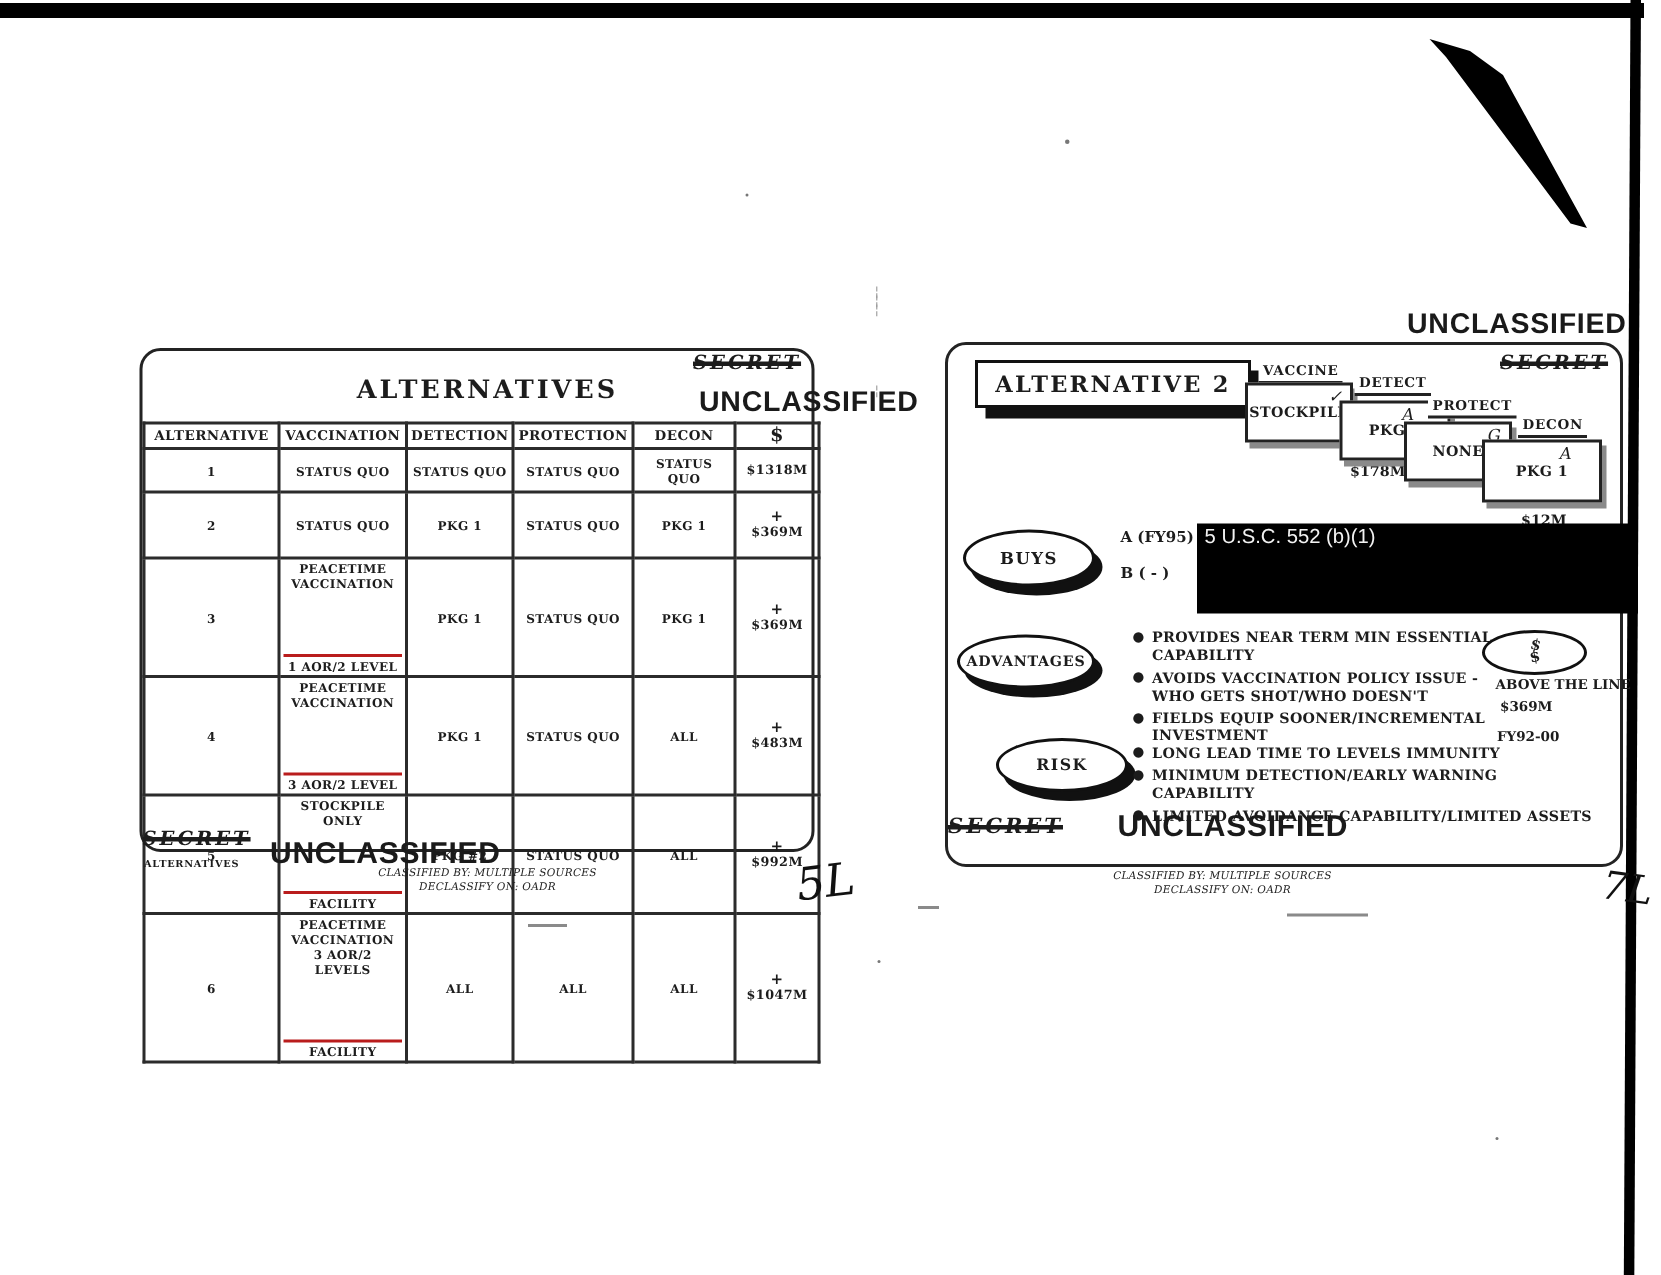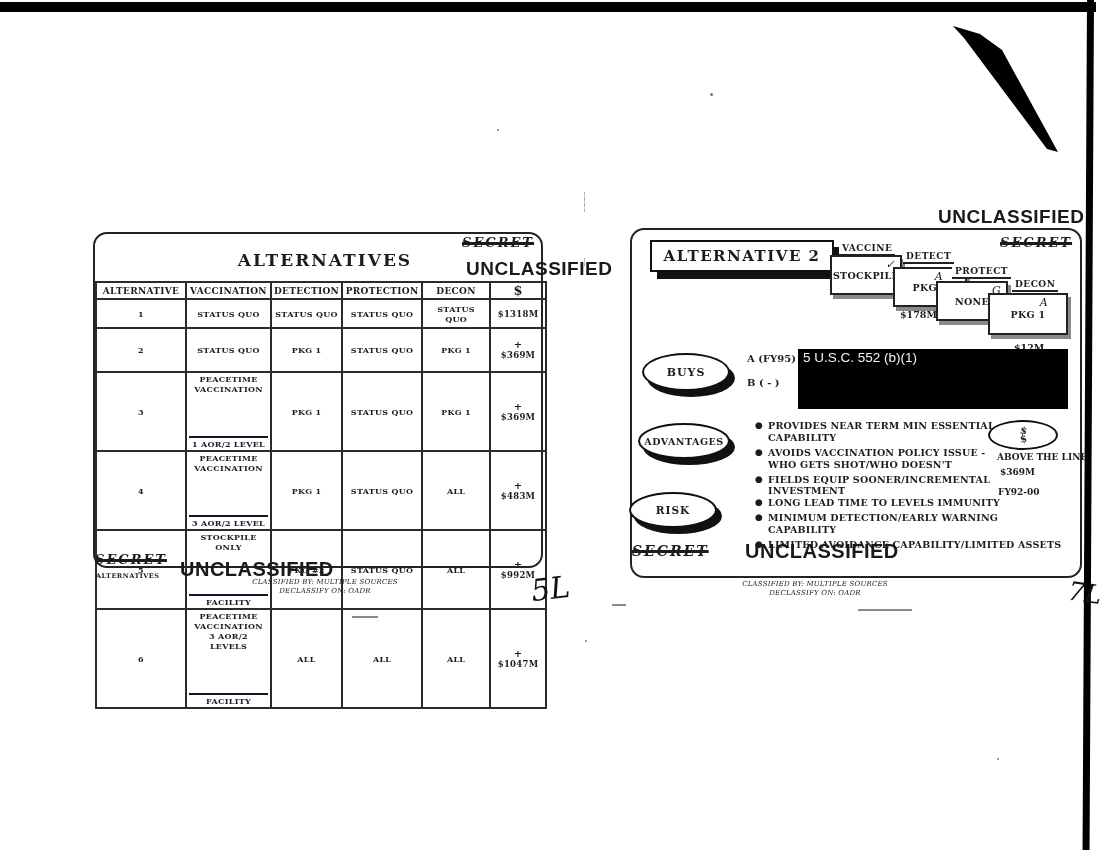--- a/index.html
+++ b/index.html
@@ -43,21 +43,21 @@
   #alt-table td, #alt-table th {
     border:2px solid #2b2b2b; text-align:center; vertical-align:middle;
     font-family:"DejaVu Serif", serif; font-weight:bold; color:#1c1c1c;
     font-size:8px; letter-spacing:0.3px; padding:0 2px;
   }
   #alt-table th { font-size:9px; }
   #alt-table .dollar-head { font-size:13px; }
   td.splitcell { padding:0; }
   .splitwrap { display:flex; flex-direction:column; height:100%; width:100%;gap:41px; }
   .splitwrap .v1 { flex:1.5; display:flex; align-items:center; justify-content:center; padding:1px 2px; }
-  .splitwrap .v2 { flex:1; display:flex; align-items:center; justify-content:center; border-top:2px solid #0f172a; padding:1px 2px; }
+  .splitwrap .v2 { flex:1; display:flex; align-items:center; justify-content:center; border-top:2px solid #b91c1c; padding:1px 2px; }
   .cost-plus { font-size:10px; line-height:10px; }
   .cost-amt { font-size:8.5px; }
   
   #alt2-titlebox {
     position:absolute; left:650px; top:240px; width:184px; height:32px;
     border:2px solid #111; background:#fff; box-shadow:7px 7px 0 #111;
     display:flex; align-items:center; justify-content:center;
     font-size:15px; letter-spacing:1.5px;
   }
   .cascade-label {
@@ -76,21 +76,21 @@
   .cascade-cost { position:absolute; font-size:9.5px; font-weight:bold; white-space:nowrap; }
   .oval {
     position:absolute; border:2px solid #111; border-radius:50%; background:#fff;
     box-shadow:5px 6px 0 #111; display:flex; align-items:center; justify-content:center;
     font-weight:bold; font-family:"DejaVu Serif", serif; letter-spacing:1px;
   }
   .bullets { position:absolute; }
   .bullet { display:flex; gap:5px; font-size:9.5px; font-weight:bold; line-height:1.25; letter-spacing:0.2px; margin-bottom:3px; }
   .bullet .dot { font-size:9px; }
   #redaction {
-    position:absolute; left:798px; top:349px; width:270px; height:60px; background:#000;
+    position:absolute; left:798px; top:349px; width:294px; height:60px; background:#000;
     color:#f2f2f2; font-family:"Liberation Sans", sans-serif; font-size:13.5px;
     padding:1px 5px;
   }
   .buys-line { position:absolute; font-size:10px; font-weight:bold; white-space:nowrap; }
   #dollar-oval {
     position:absolute; left:988px; top:420px; width:70px; height:30px;
     border:2px solid #111; border-radius:50%; box-shadow:none; background:#fff;
     display:flex; flex-direction:column; align-items:center; justify-content:center; line-height:8px;
   }
   #dollar-oval span { font-size:10px; font-weight:bold; }
@@ -301,21 +301,21 @@
   </div>
 
   <div id="dollar-oval">
     <span>$</span>
     <span>$</span>
   </div>
   <div class="cost-note" style="left:975px;top:452px;margin-left:22px;">ABOVE THE LINE</div>
   <div class="cost-note" style="left:1000px;top:467px;">$369M</div>
   <div class="cost-note" style="left:998px;top:487px;">FY92-00</div>
 
-  <div class="oval" style="left:629px;top:492px;width:88px;height:36px;font-size:10.5px;">
+  <div class="oval" style="left:664px;top:492px;width:88px;height:36px;font-size:10.5px;">
     <span>RISK</span>
   </div>
   <div class="bullets" style="left:755px;top:497px;width:310px;">
     <div class="bullet">
         <span class="dot">●</span>
         <span>LONG LEAD TIME TO LEVELS IMMUNITY</span>
       </div>
     <div class="bullet">
         <span class="dot">●</span>
         <span>MINIMUM DETECTION/EARLY WARNING CAPABILITY</span>

